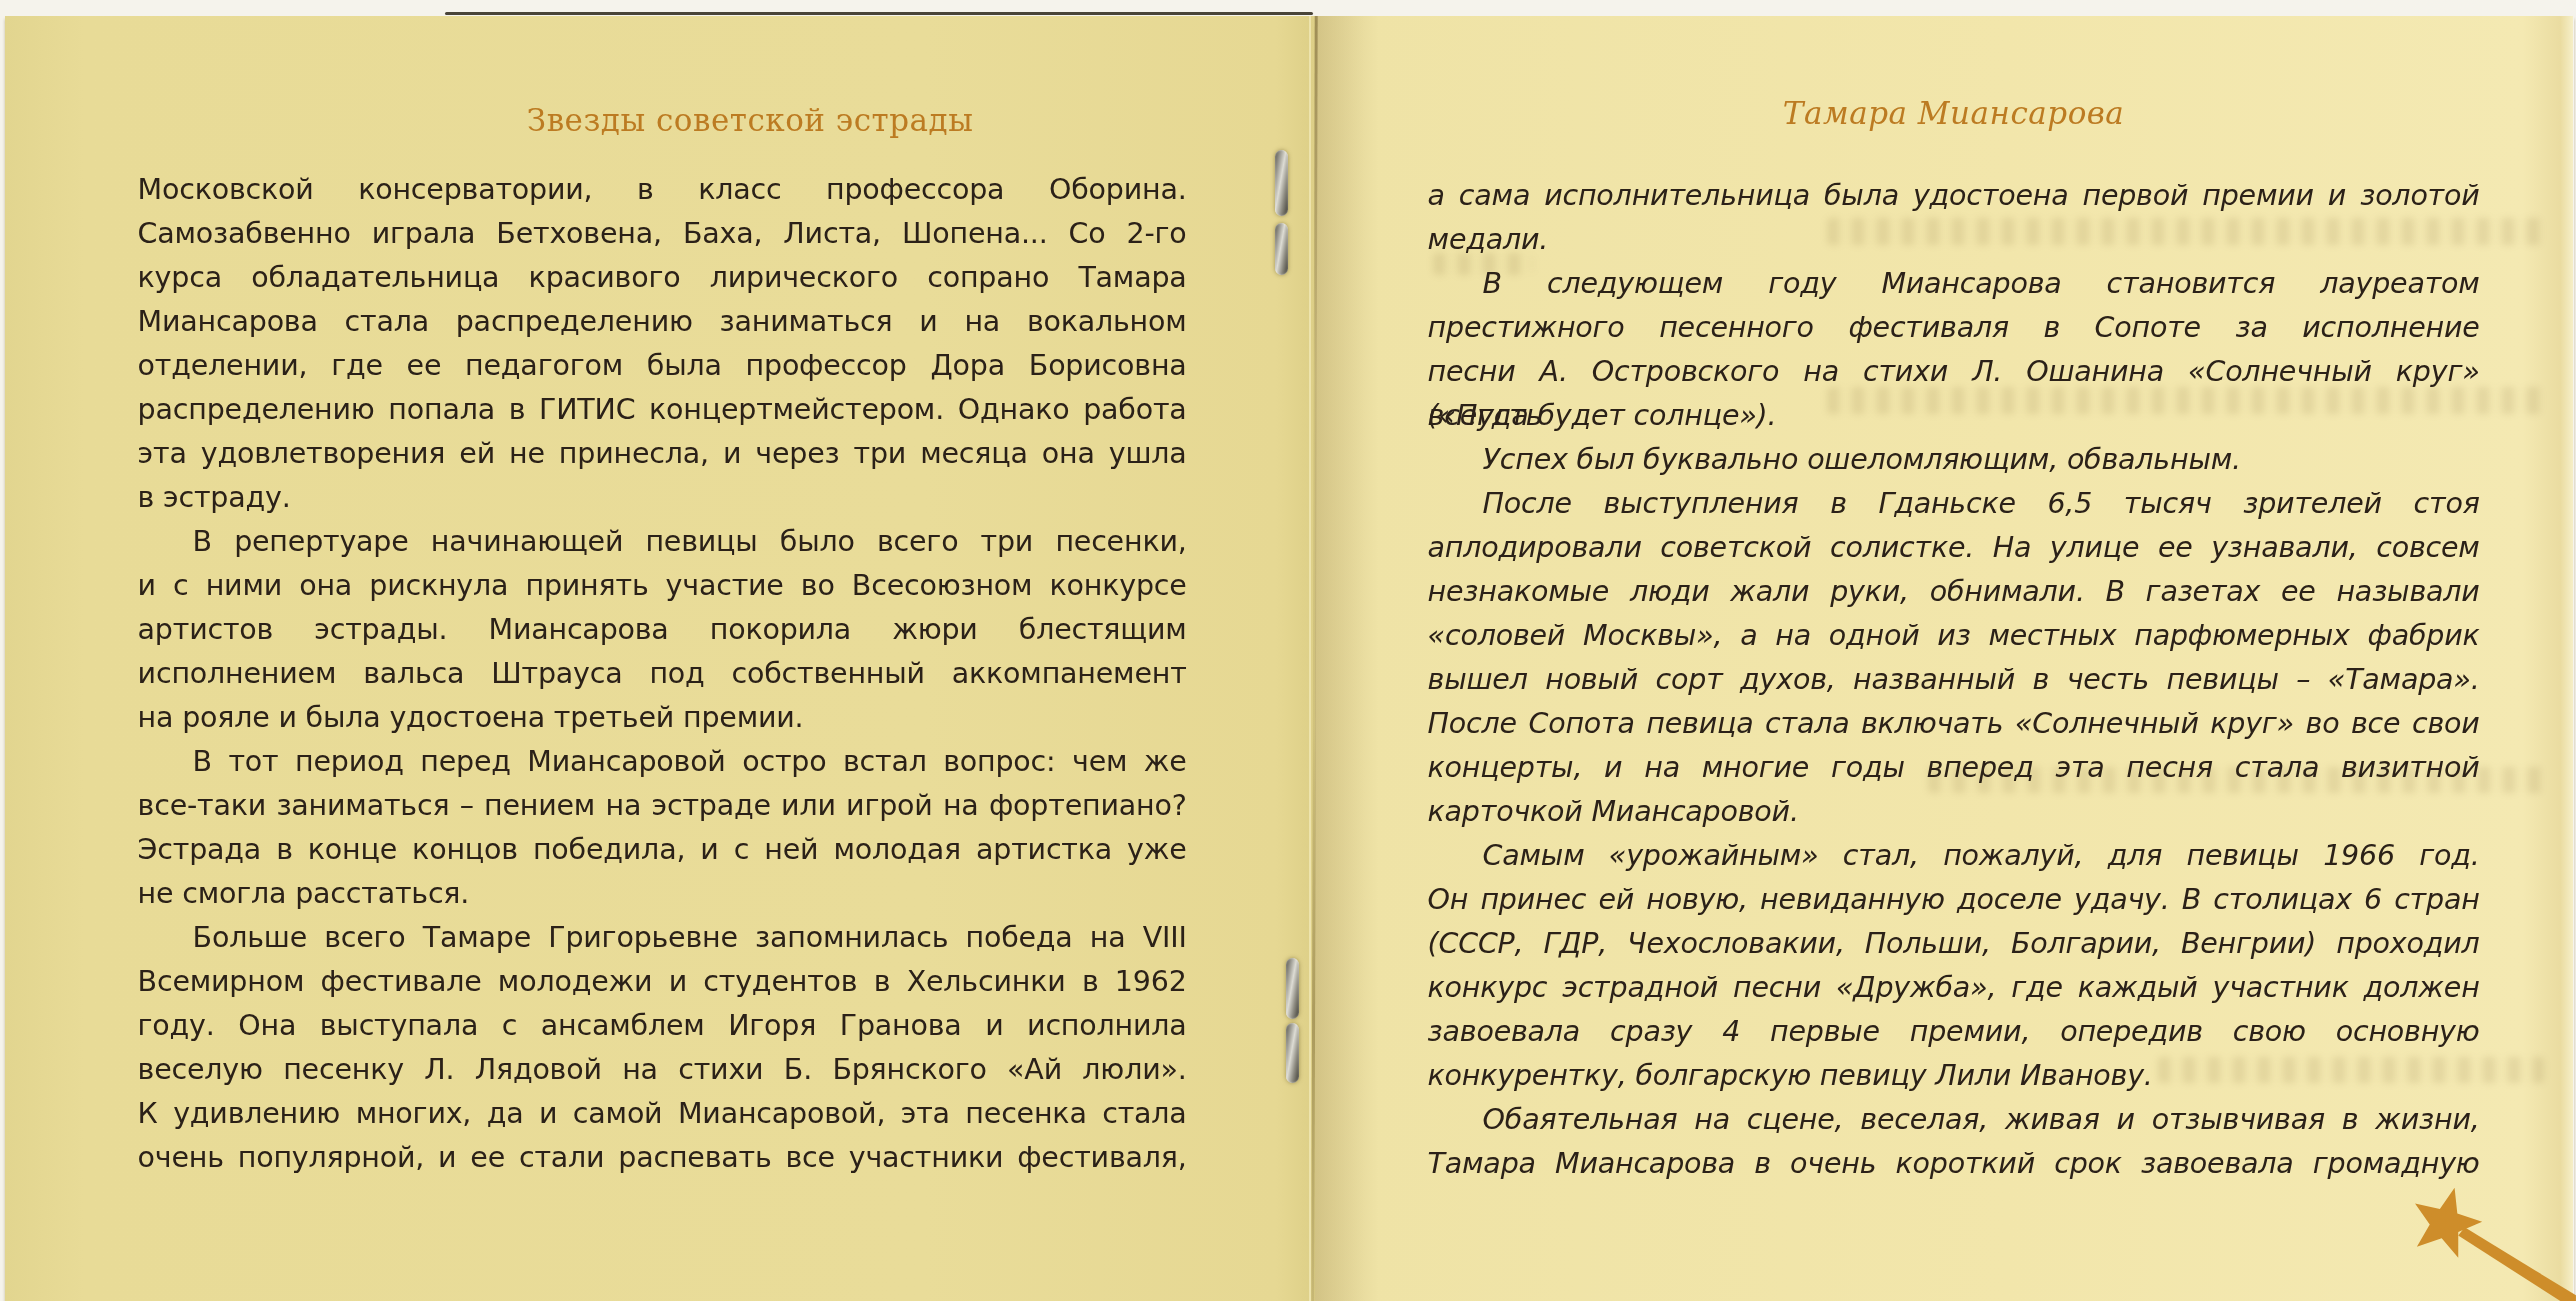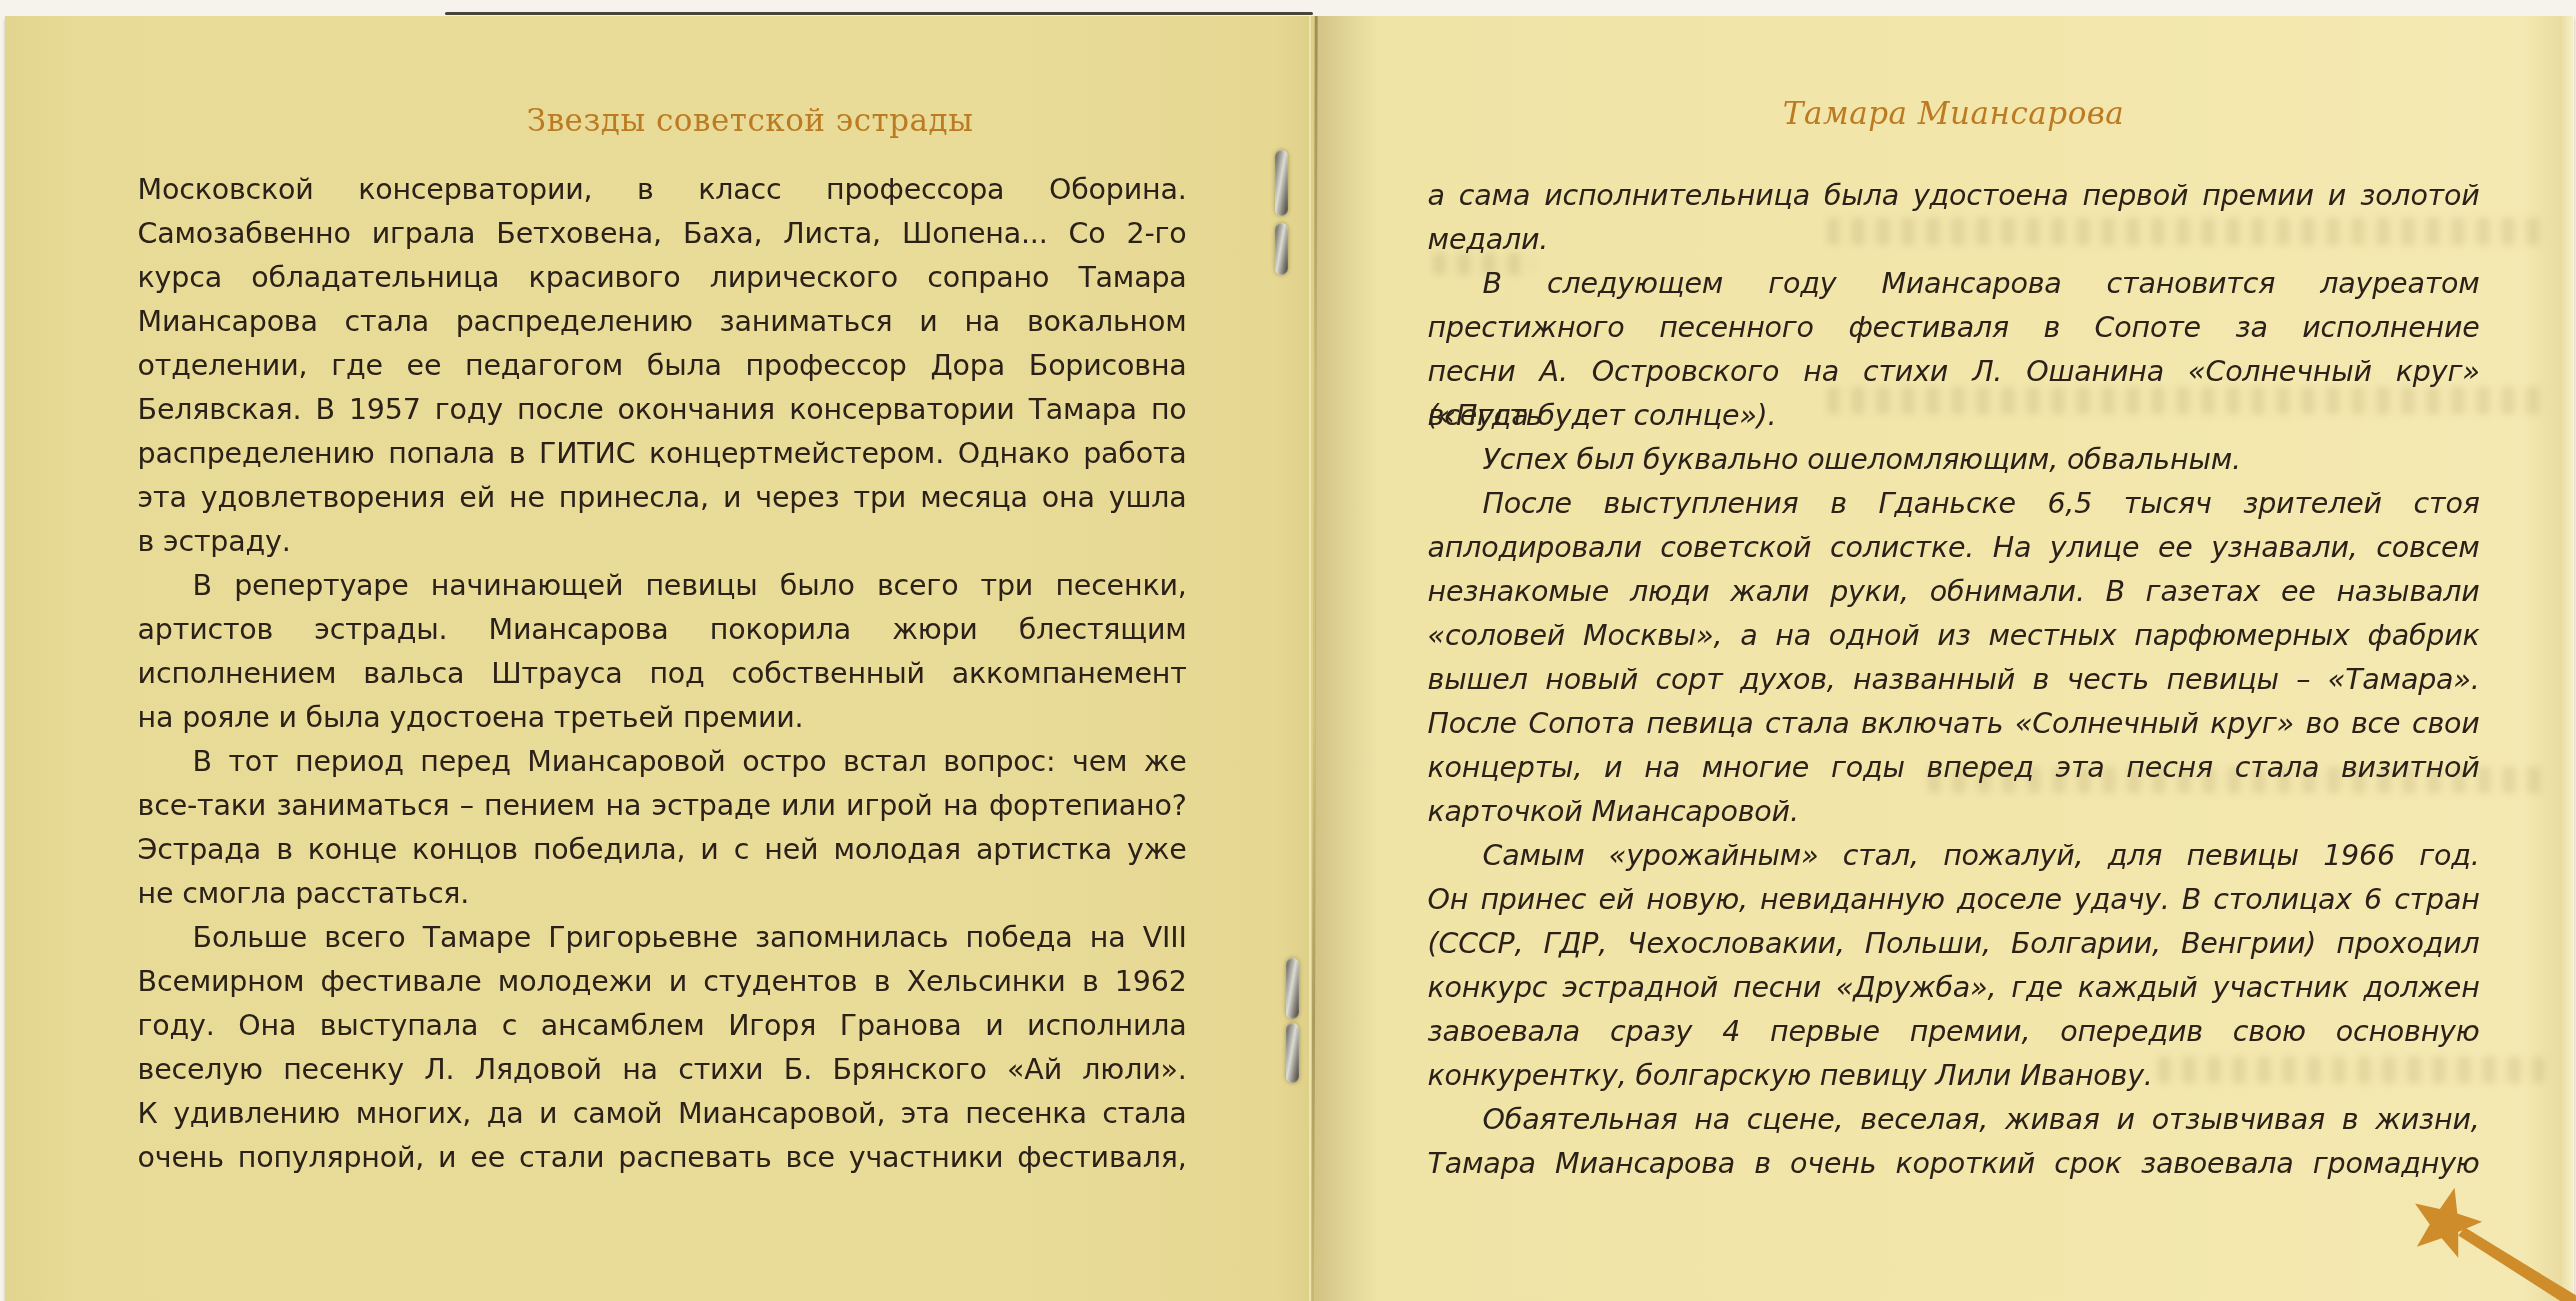--- a/index.html
+++ b/index.html
@@ -69,27 +69,27 @@
 
     <div id="left-page" class="page">
       <div id="left-header" class="page-header">Звезды советской эстрады</div>
       <div id="left-text" class="text-col">
           <div class="para">
             <div class="line first">Московской консерватории, в класс профессора Оборина.</div>
             <div class="line">Самозабвенно играла Бетховена, Баха, Листа, Шопена... Со 2-го</div>
             <div class="line">курса обладательница красивого лирического сопрано Тамара</div>
             <div class="line">Миансарова стала распределению заниматься и на вокальном</div>
             <div class="line">отделении, где ее педагогом была профессор Дора Борисовна</div>
-            <div class="line">Белявская. В 1957 году после окончания консерватории Тамара по</div>
             <div class="line">распределению попала в ГИТИС концертмейстером. Однако работа</div>
             <div class="line">эта удовлетворения ей не принесла, и через три месяца она ушла</div>
             <div class="line last">в эстраду.</div>
           </div>
           <div class="para indent">
             <div class="line first">В репертуаре начинающей певицы было всего три песенки,</div>
+            <div class="line">и с ними она рискнула принять участие во Всесоюзном конкурсе</div>
             <div class="line">артистов эстрады. Миансарова покорила жюри блестящим</div>
             <div class="line">исполнением вальса Штрауса под собственный аккомпанемент</div>
             <div class="line last">на рояле и была удостоена третьей премии.</div>
           </div>
           <div class="para indent">
             <div class="line first">В тот период перед Миансаровой остро встал вопрос: чем же</div>
             <div class="line">все-таки заниматься – пением на эстраде или игрой на фортепиано?</div>
             <div class="line">Эстрада в конце концов победила, и с ней молодая артистка уже</div>
             <div class="line last">не смогла расстаться.</div>
           </div>

